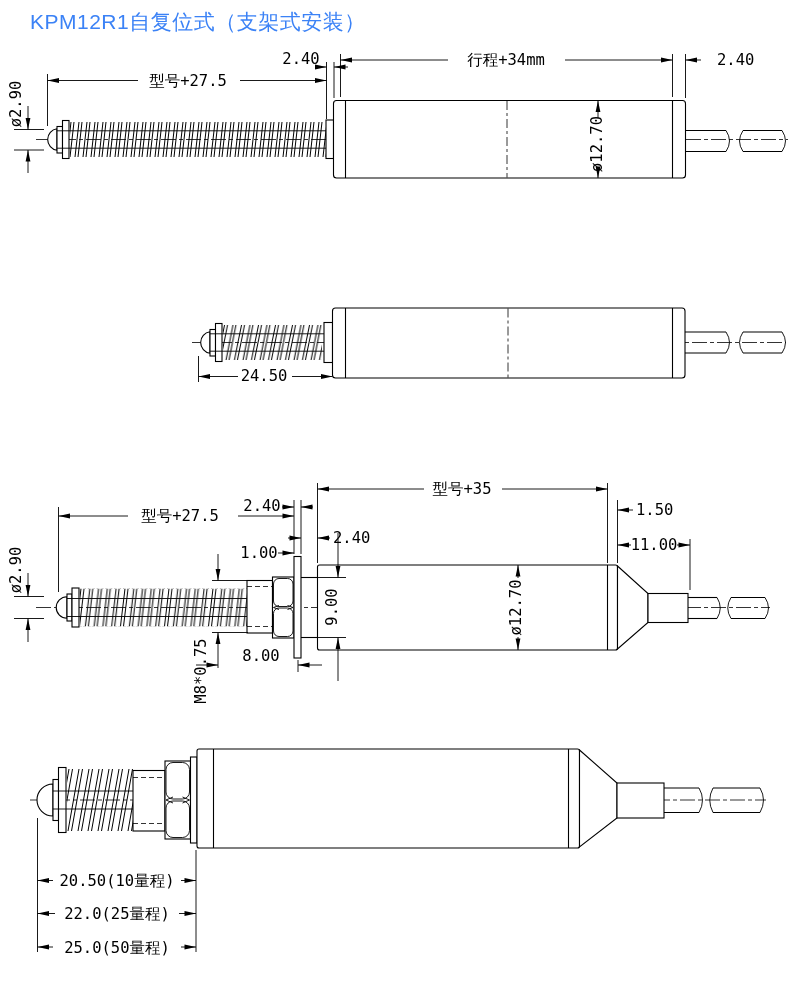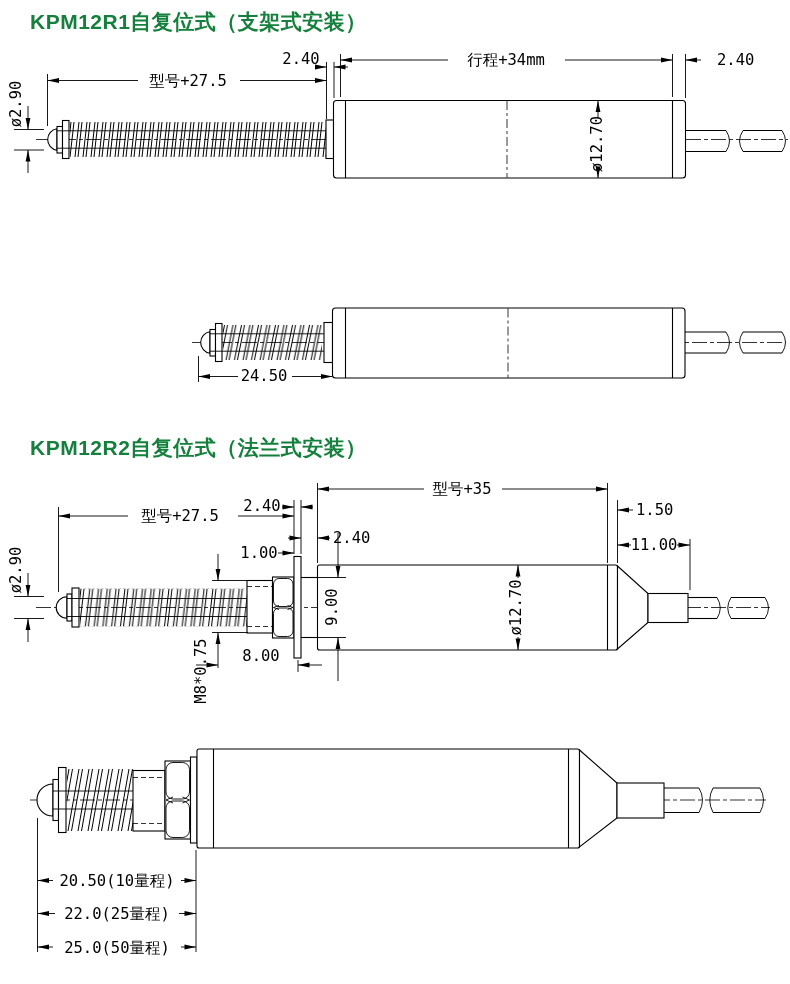--- a/index.html
+++ b/index.html
@@ -2,42 +2,41 @@
 <html><head>
 <meta charset="utf-8">
 <style>
   html,body{margin:0;padding:0;background:#e8e8e8;}
   .sheet{
     position:relative;width:790px;height:984px;background:#ffffff;
     font-family:"Liberation Sans","DejaVu Sans",sans-serif;overflow:hidden;
   }
   svg{position:absolute;left:0;top:0;}
   .title{
-    position:absolute;left:30px;font-weight:bold;font-size:21px;color:#15803d;
+    position:absolute;left:30px;font-weight:normal;font-size:21px;color:#3b82f6;
     font-family:"Liberation Sans","DejaVu Sans",sans-serif;letter-spacing:0.5px;white-space:nowrap;
   }
   .t1{top:8px;}
   .t2{top:434px;}
   .ln{stroke:#000;stroke-width:1.1;fill:none;}
   .thin{stroke:#000;stroke-width:0.9;fill:none;}
   .fillw{fill:#fff;stroke:#000;stroke-width:1.1;}
   .dash{stroke:#000;stroke-width:0.8;fill:none;stroke-dasharray:5 3;}
   .cl{stroke:#000;stroke-width:0.8;fill:none;stroke-dasharray:15 3 4 3;}
   .mid{stroke:#000;stroke-width:0.8;fill:none;stroke-dasharray:9 3 3 3;}
   .dim{stroke:#000;stroke-width:0.9;fill:none;}
   text{fill:#000;font-family:"DejaVu Sans Mono","Liberation Mono",monospace,sans-serif;font-size:15.5px;}
   .cn{font-family:"DejaVu Sans Mono","Liberation Mono",monospace,sans-serif;}
 </style>
 </head>
 <body>
 
 <div class="sheet">
 
   <div class="title t1">KPM12R1自复位式（支架式安装）</div>
-  <div class="title t2">KPM12R2自复位式（法兰式安装）</div>
 
   <svg width="790" height="984" viewBox="0 0 790 984">
     <defs>
       <marker id="ah" markerWidth="14" markerHeight="8" refX="12.5" refY="4" orient="auto" markerUnits="userSpaceOnUse">
         <path d="M12.5,4 L1,1.6 L1,6.4 Z" fill="#000"></path>
       </marker>
       <marker id="ahs" markerWidth="14" markerHeight="8" refX="12.5" refY="4" orient="auto-start-reverse" markerUnits="userSpaceOnUse">
         <path d="M12.5,4 L1,1.6 L1,6.4 Z" fill="#000"></path>
       </marker>
       <pattern id="spr1" patternUnits="userSpaceOnUse" width="8" height="35" patternTransform="translate(70,122)">

